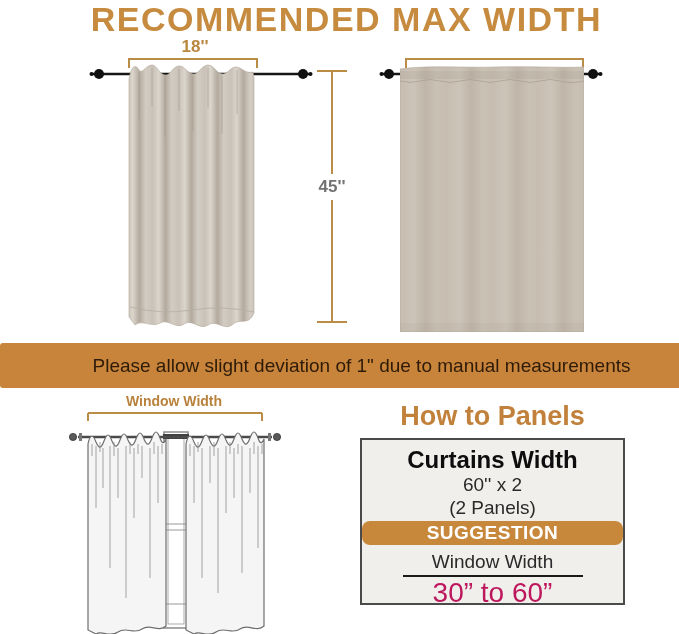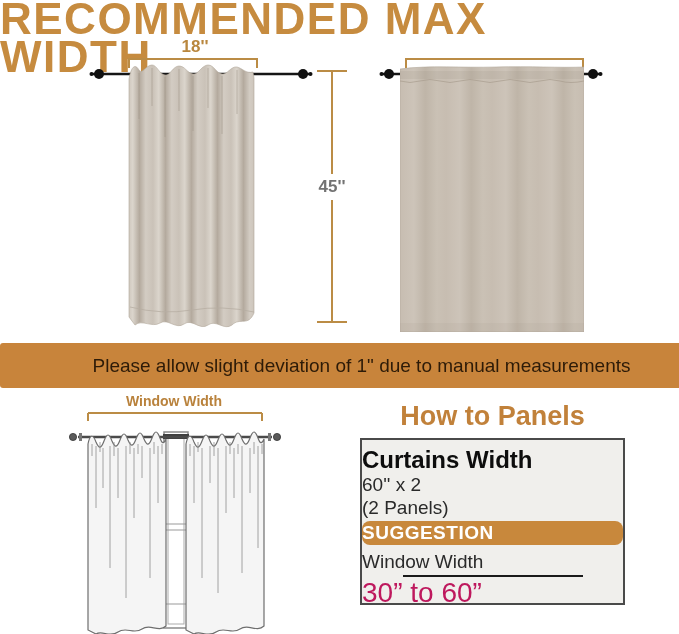--- a/index.html
+++ b/index.html
@@ -1,22 +1,22 @@
 <!DOCTYPE html>
 <html><head>
 <meta charset="utf-8">
 <style>
   html,body{margin:0;padding:0;background:#fff;}
   .canvas{
     position:relative;width:679px;height:634px;background:#ffffff;
     font-family:"Liberation Sans",sans-serif;overflow:hidden;
   }
   .page-title{
-    position:absolute;top:0;left:0;width:602px;text-align:left;
-    font-size:44px;font-weight:900;letter-spacing:1.5px;color:#c68b3f;
+    position:absolute;top:0;left:0;width:602px;text-align:right;
+    font-size:34px;font-weight:900;letter-spacing:1.5px;color:#c68b3f;
     margin:0;line-height:38px;
   }
   .dim-label{
     position:absolute;text-align:center;font-size:17px;font-weight:bold;color:#b9873e;
   }
   .bracket{
     position:absolute;height:8px;
     border-top:2px solid #bb8c45;border-left:2px solid #bb8c45;border-right:2px solid #bb8c45;
   }
   .rod-svg{position:absolute;width:226px;height:18px;}
@@ -36,21 +36,21 @@
     position:absolute;left:40px;top:393px;width:268px;text-align:center;
     font-size:14px;font-weight:bold;color:#b9823c;
   }
   .illustration-svg{position:absolute;left:40px;top:408px;width:268px;height:226px;}
   .guide-heading{
     position:absolute;left:360px;top:400px;width:265px;text-align:center;
     font-size:27px;font-weight:bold;color:#c1813a;margin:0;line-height:32px;
   }
   .guide-table{
     position:absolute;left:360px;top:438px;width:265px;height:167px;box-sizing:border-box;
-    background:#f0efec;border:2px solid #4a4a4a;text-align:left;color:#161616;
+    background:#f0efec;border:2px solid #4a4a4a;text-align:center;color:#161616;
   }
   .cw-label{margin-top:6px;font-size:24px;font-weight:bold;line-height:28px;color:#0d0d0d;}
   .cw-value{font-size:19px;line-height:22px;color:#2a2a2a;}
   .cw-panels{font-size:19px;line-height:23px;color:#2a2a2a;}
   .suggestion-band{
     margin-top:2px;height:24px;background:#c8883c;color:#ffffff;
     font-size:19px;font-weight:bold;line-height:24px;letter-spacing:0.5px;border-radius:8px;
   }
   .ww-label{margin-top:6px;font-size:19px;line-height:22px;color:#2a2a2a;}
   .divider{width:180px;height:0;border-top:2px solid #1a1a1a;margin:2px auto 0 auto;}

